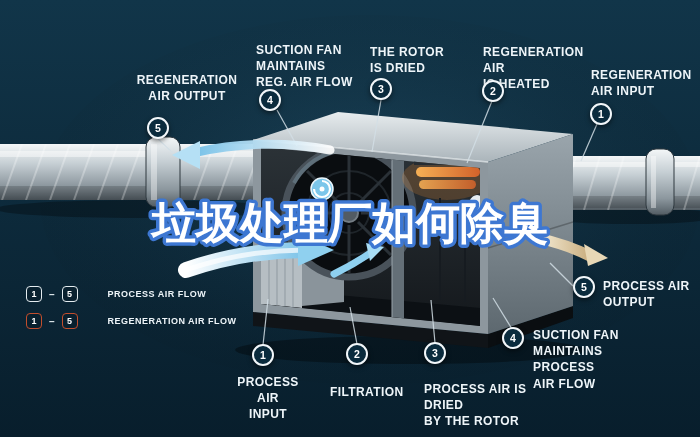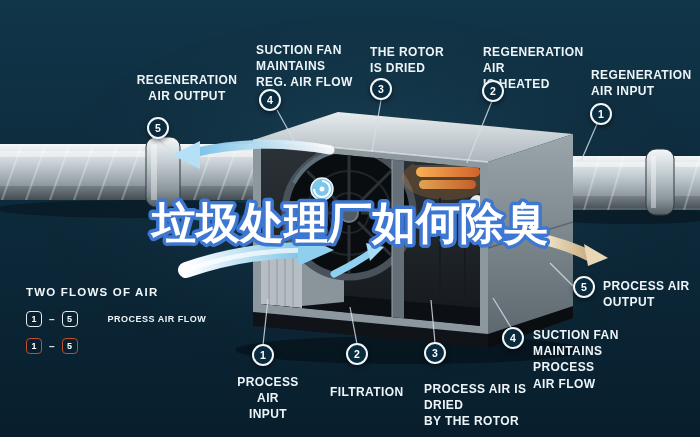--- a/index.html
+++ b/index.html
@@ -280,27 +280,27 @@
   <div class="lbl c6l">SUCTION FAN
 MAINTAINS PROCESS
 AIR FLOW</div>
   <div class="lbl c7l">PROCESS AIR IS DRIED
 BY THE ROTOR</div>
   <div class="lbl c8l">FILTRATION</div>
   <div class="lbl c9l">PROCESS AIR
 INPUT</div>
 
   <div class="legend">
-    <div class="legend-heading">TWO FLOWS OF AIR</div>
     <div class="legend-row">
       <span class="sq sq-white">1</span>
       <span class="dash">–</span>
       <span class="sq sq-white">5</span>
       <span class="legend-label">PROCESS AIR FLOW</span>
     </div>
     <div class="legend-row">
       <span class="sq sq-red">1</span>
       <span class="dash">–</span>
       <span class="sq sq-red">5</span>
+      <span class="legend-label">REGENERATION AIR FLOW</span>
     </div>
   </div>
 
 </div>
 
 </body></html>

